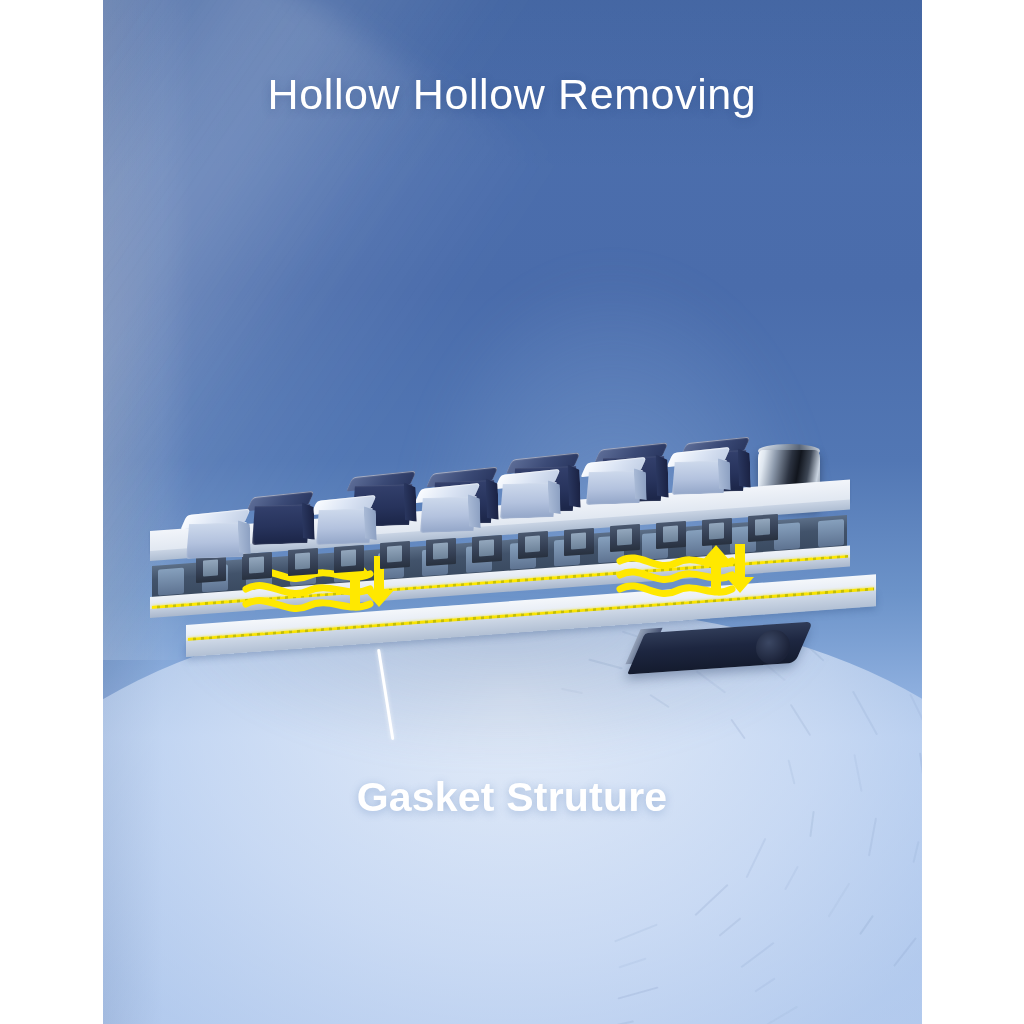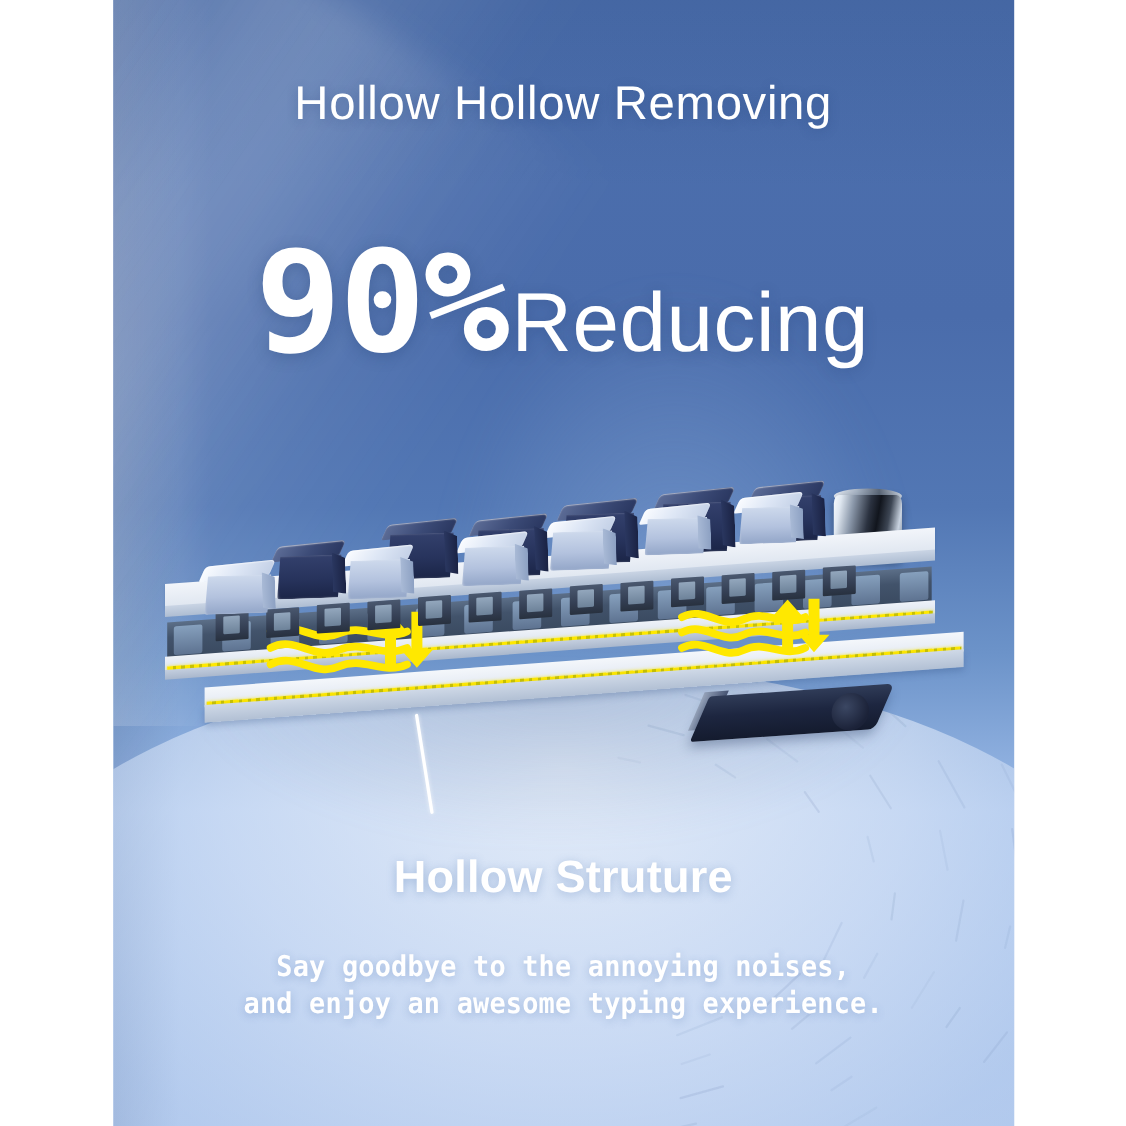--- a/index.html
+++ b/index.html
@@ -463,24 +463,17 @@
         <path d="M42 0 L42 33 L51 33 L37 49 L23 33 L32 33 L32 0 Z" transform="translate(3,0)"></path>
       </g>
     </svg>
 
   </div>
 
   <div class="leader"></div>
 
   <div class="headline">Hollow Hollow Removing</div>
 
-  <div class="bigstat">
-    <span class="num">90%</span><span class="word">Reducing</span>
-  </div>
-
-  <div class="caption-title">Hollow Struture</div>
-
-  <div class="caption-sub">
-    <div>Say goodbye to the annoying noises,</div>
-    <div>and enjoy an awesome typing experience.</div>
-  </div>
+
+  <div class="caption-title">Gasket Struture</div>
+
 
 </div>
 
 </body></html>

